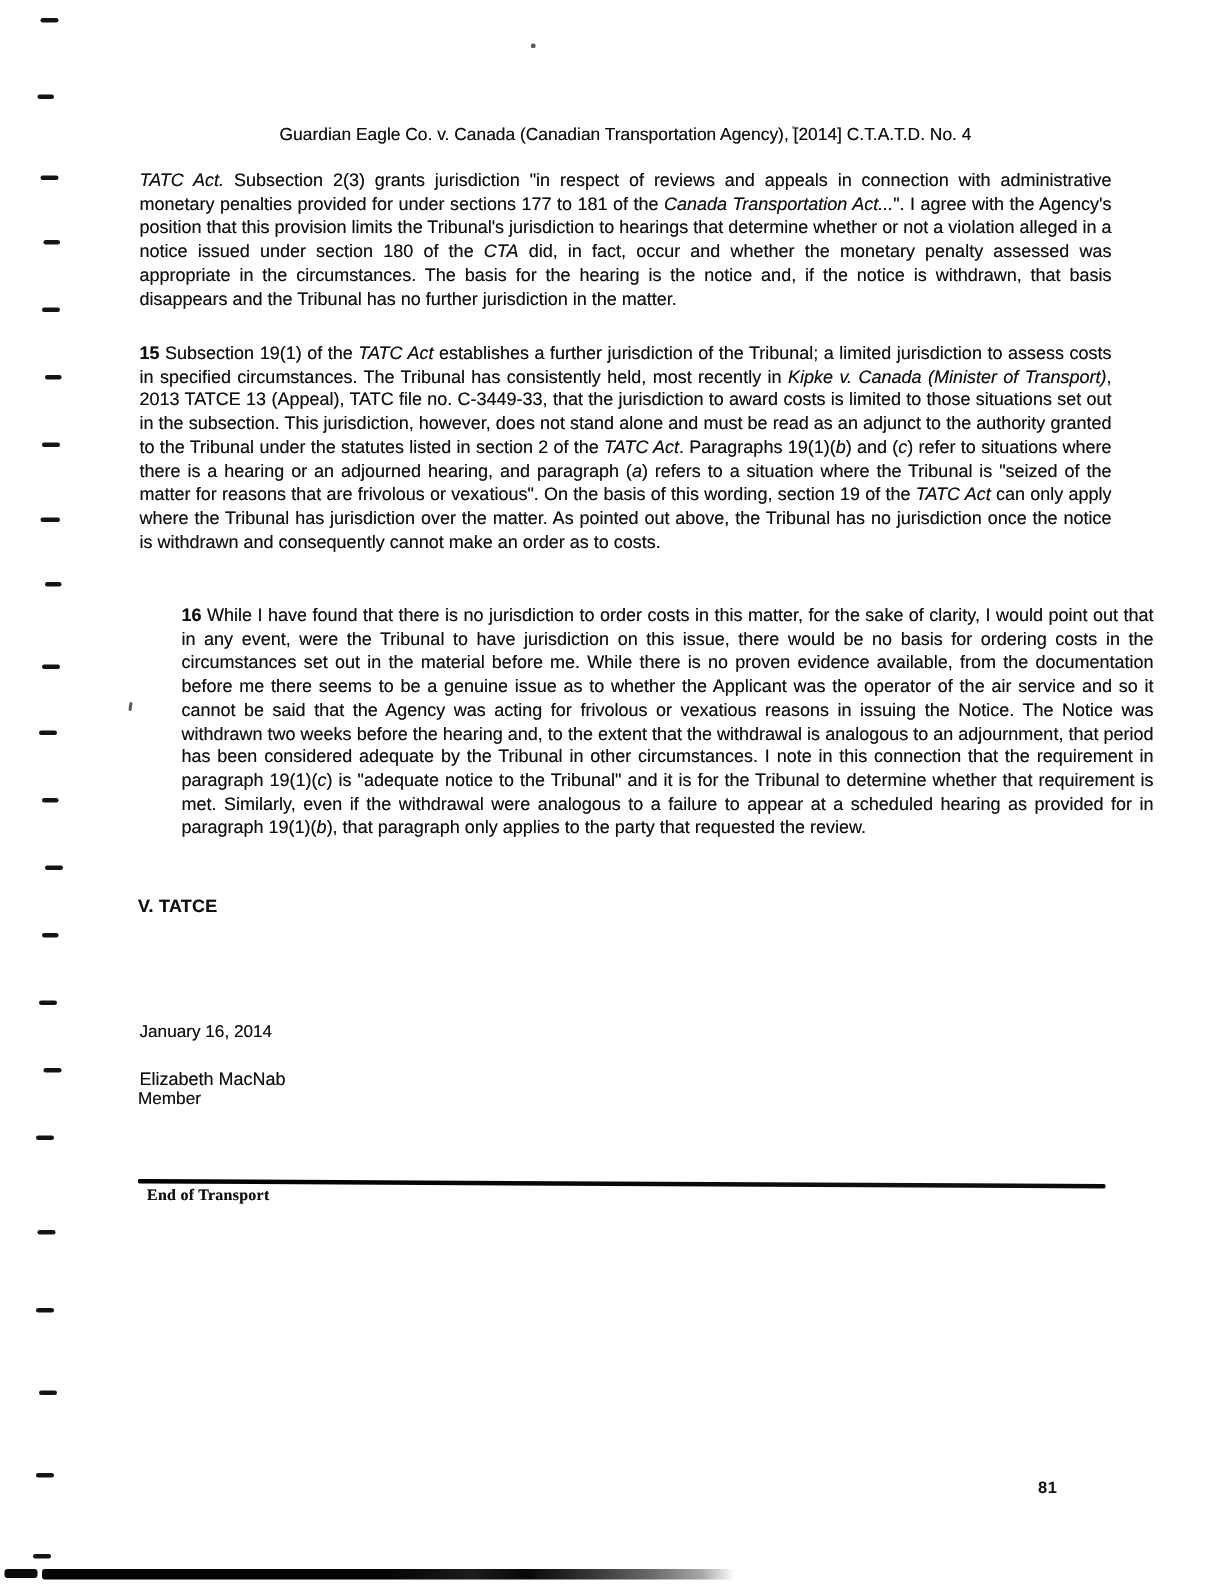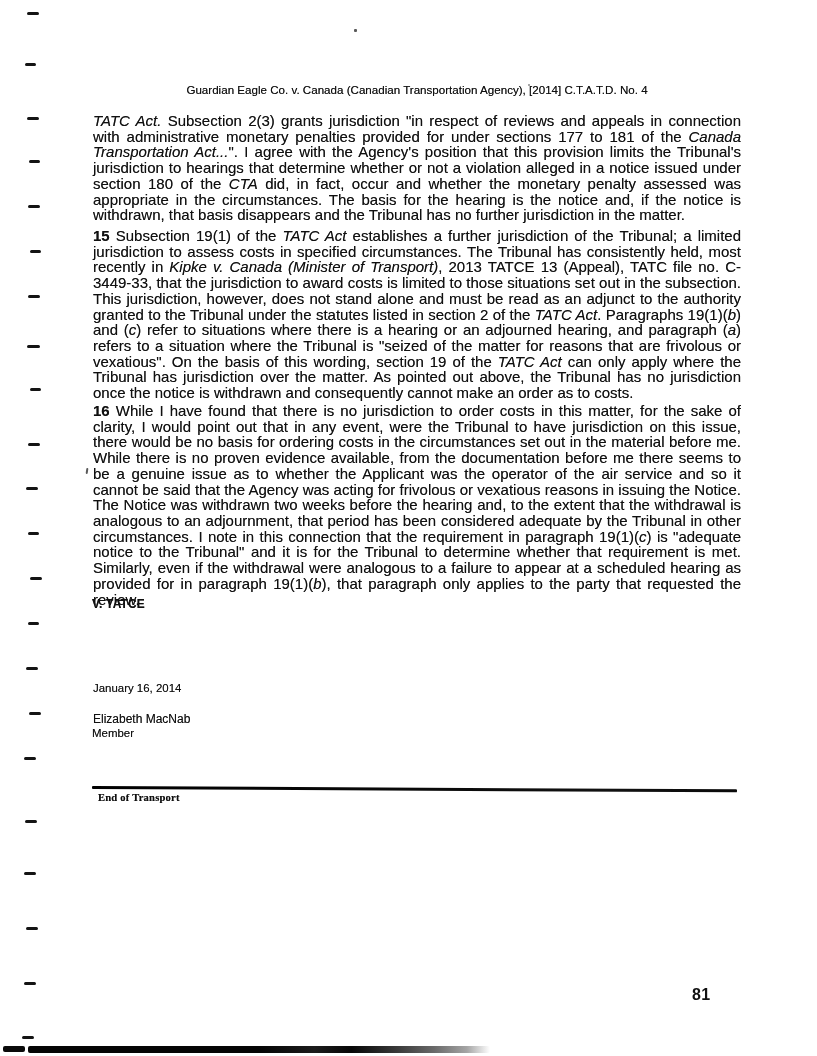--- a/index.html
+++ b/index.html
@@ -7,46 +7,46 @@
     position:relative; width:817px; height:1056px; background:#fff;
     font-family:"Liberation Sans", sans-serif; color:#101010; overflow:hidden;
   }
   .doc-title {
     position:absolute; left:93px; top:82px; width:648px;
     text-align:center; font-size:11.6px; line-height:15px;
     text-shadow:0 0 0.4px rgba(0,0,0,0.6);
   }
   .body-par {
     position:absolute; left:93px; width:648px; margin:0;
-    font-size:15px; line-height:15.72px; text-align:justify;
+    font-size:12px; line-height:15.72px; text-align:justify;
     text-shadow:0 0 0.4px rgba(0,0,0,0.55);
   }
   .p1 { top:113px; }
   .p15 { top:228px; }
-  .p16 { top:403px; }
+  .p16 { top:403px;margin-left:28px; }
   .p17 { top:629px; }
   .ruling-heading {
     position:absolute; left:92px; top:597px; margin:0;
     font-size:11.9px; font-weight:bold; letter-spacing:0.2px;
     text-shadow:0 0 0.4px rgba(0,0,0,0.6);
   }
   .date-line { position:absolute; left:93px; top:682px; font-size:11.45px; text-shadow:0 0 0.4px rgba(0,0,0,0.55); }
   .sig-name  { position:absolute; left:93px; top:712px; font-size:12px; text-shadow:0 0 0.4px rgba(0,0,0,0.55); }
   .sig-title { position:absolute; left:92px; top:727px; font-size:11.45px; text-shadow:0 0 0.4px rgba(0,0,0,0.55); }
   .eod-rule {
     position:absolute; left:92px; top:786px; width:645px; height:3px;
     background:linear-gradient(to right,#000 0%,#0a0a0a 55%,#111 80%,#0a0a0a 100%);
     border-radius:1px; transform:rotate(0.3deg); transform-origin:left center;
   }
   .eod-label {
     position:absolute; left:98px; top:792px;
     font-family:"Liberation Serif", serif; font-weight:bold; font-size:10.6px;
     letter-spacing:0.2px; text-shadow:0 0 0.4px rgba(0,0,0,0.6);
   }
-  .page-number { position:absolute; left:692px; top:986px; font-size:16px; font-weight:bold; letter-spacing:0.4px; }
+  .page-number { position:absolute; left:692px; top:986px; font-size:11px; font-weight:bold; letter-spacing:0.4px; }
   .dash { position:absolute; height:3px; background:#141414; border-radius:1.5px; }
   .bottom-dash { position:absolute; left:3px; top:1046px; width:22px; height:6px; background:#0a0a0a; border-radius:2px; }
   .bottom-bar {
     position:absolute; left:28px; top:1046px; width:462px; height:7px; border-radius:2px;
     background:linear-gradient(to right,#050505 0%,#050505 50%,#1c1c1c 62%,#070707 70%,#3a3a3a 80%,#6a6a6a 88%,#a5a5a5 95%,rgba(165,165,165,0) 100%);
   }
   .speck { position:absolute; background:#5a5a5a; border-radius:1px; }
 </style>
 </head>
 <body>

